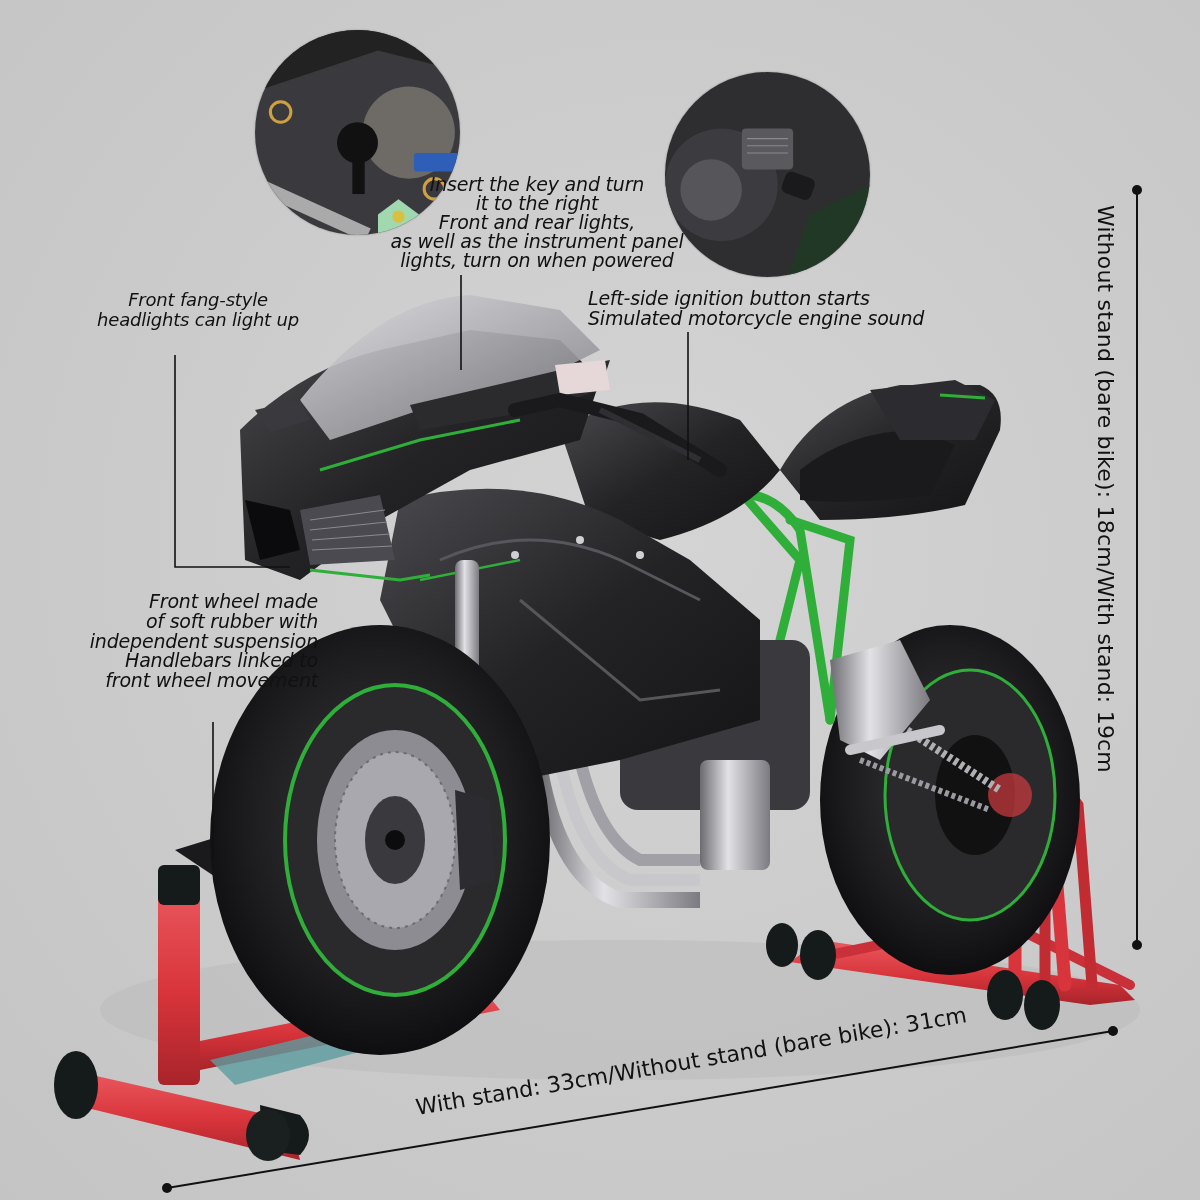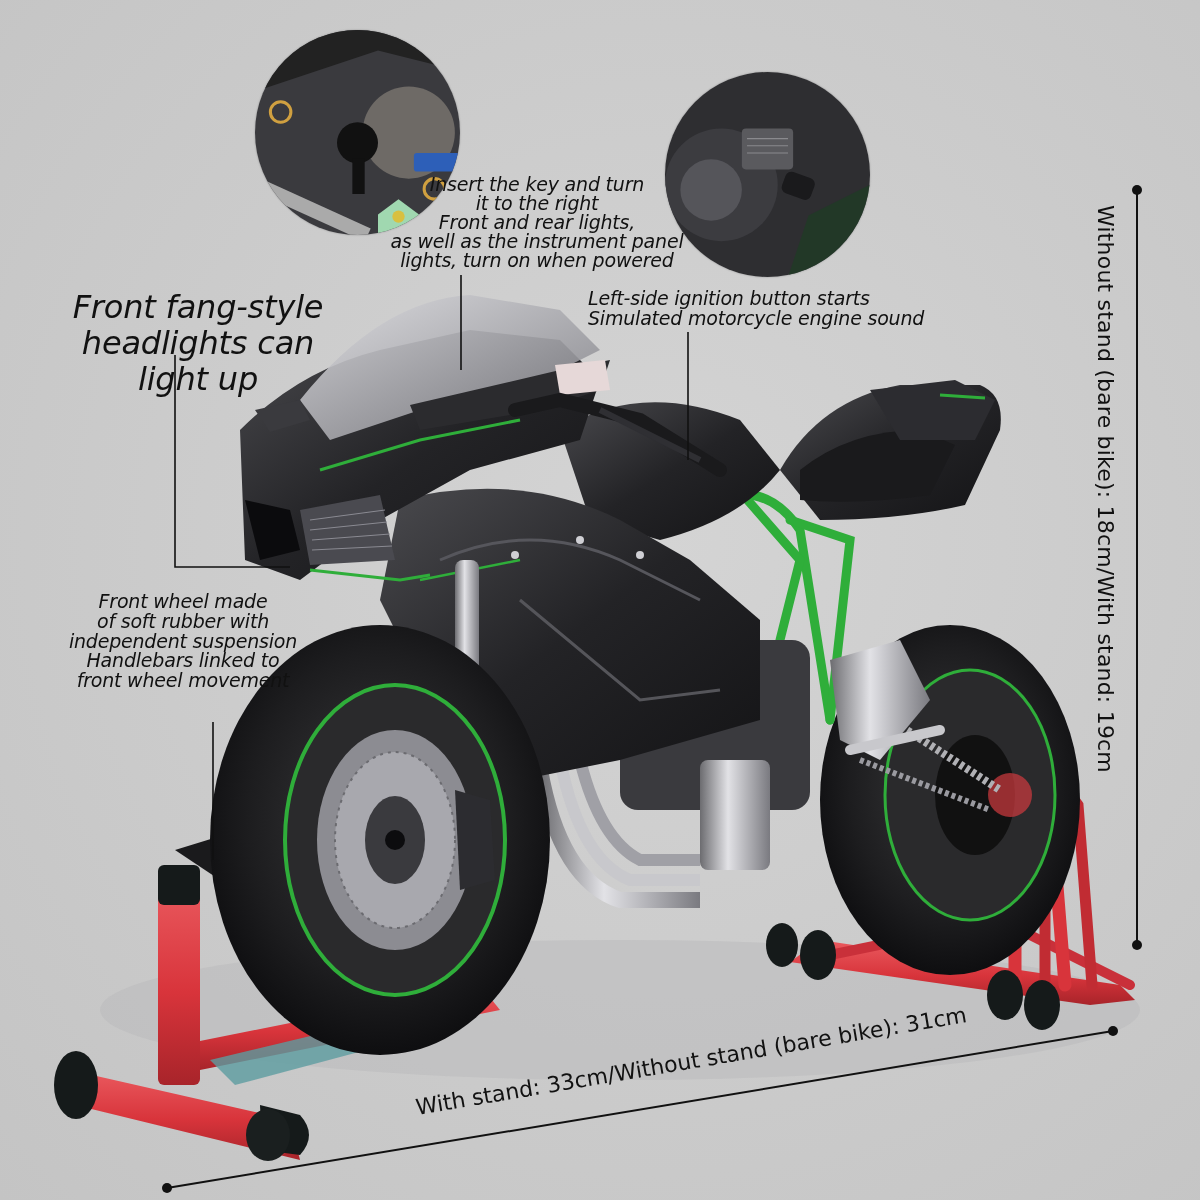--- a/index.html
+++ b/index.html
@@ -14,23 +14,23 @@
 
   .callout {
     position: absolute;
     font-style: italic;
     color: #111;
     line-height: 1.08;
     white-space: pre-line;
     letter-spacing: -0.2px;
   }
   .callout-key { left: 372px; top: 175px; width: 330px; font-size: 19px; text-align: center; line-height: 1.0; }
-  .callout-fang { left: 48px; top: 290px; width: 300px; font-size: 32px; text-align: center; line-height: 1.12; }
+  .callout-fang { left: 48px; top: 290px; width: 300px; font-size: 18px; text-align: center; line-height: 1.12; }
   .callout-ignition { left: 588px; top: 289px; width: 380px; font-size: 19px; text-align: left; line-height: 1.05; }
-  .callout-wheel { left: 48px; top: 592px; width: 270px; font-size: 19px; text-align: center; line-height: 1.04; }
+  .callout-wheel { left: 48px; top: 592px; width: 270px; font-size: 19px; text-align: right; line-height: 1.04; }
 
   .dim-vertical {
     position: absolute; left: 1093px; top: 205px;
     writing-mode: vertical-rl;
     font-size: 22px; color: #111; letter-spacing: 0.2px;
   }
   .dim-horizontal {
     position: absolute; left: 418px; top: 1095px;
     font-size: 22px; color: #111;
     transform: rotate(-9.6deg); transform-origin: left bottom;

